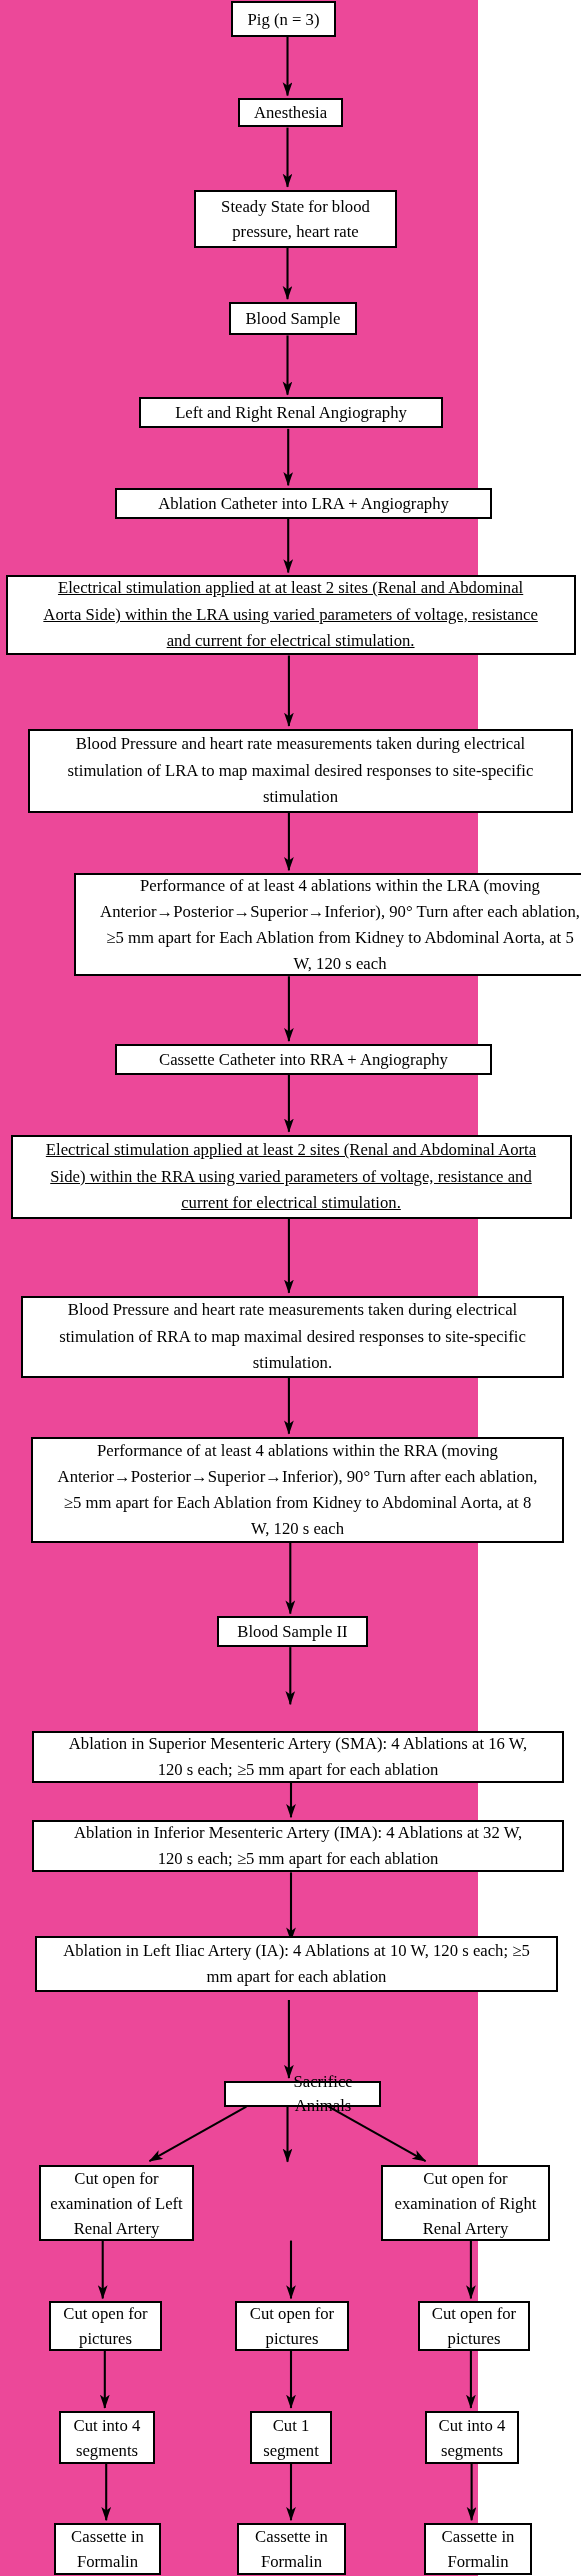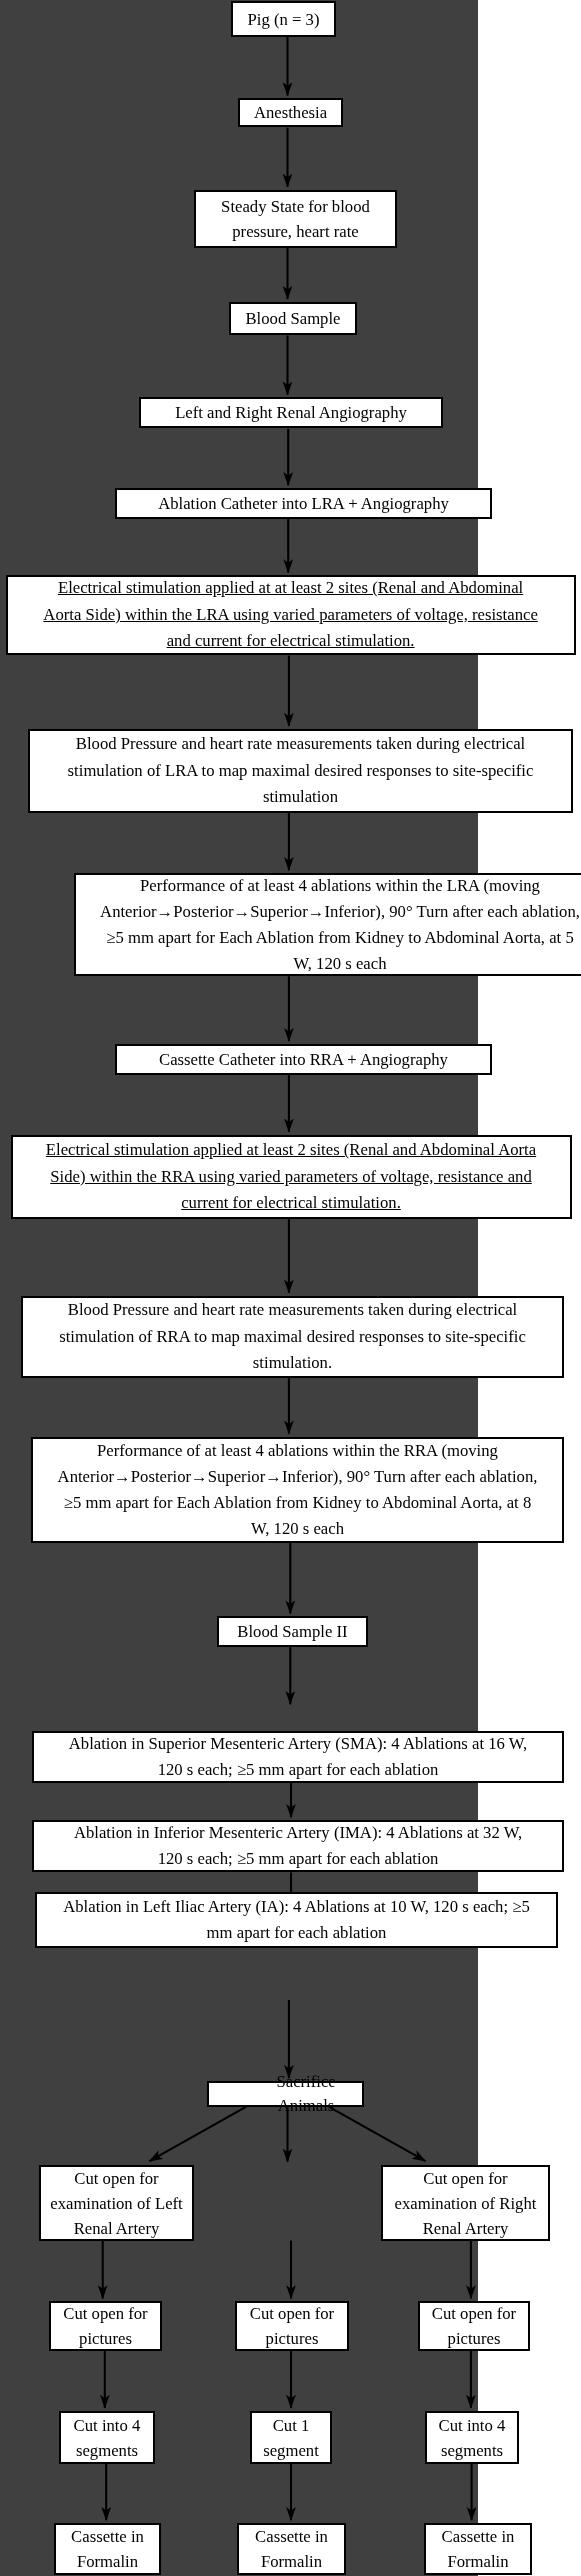--- a/index.html
+++ b/index.html
@@ -1,19 +1,19 @@
 <!DOCTYPE html>
 <html style="font-size:11px"><head>
 <meta charset="utf-8">
 <style>
   html,body{margin:0;padding:0;background:#ffffff;}
   #canvas{
     position:relative;
     width:478px;height:2576px;
-    background:#404040;
+    background:#ec4899;
     font-family:"Liberation Serif","DejaVu Serif",serif;
     color:#000000;
   }
   #arrow-layer{position:absolute;left:0;top:0;width:582px;height:2576px;}
   .node{
     position:absolute;
     box-sizing:border-box;
     border:2.1px solid #000000;
     background:#ffffff;
     display:flex;
@@ -84,22 +84,22 @@
   <div class="node wide3" style="left:5.6px;top:575px;width:570px;height:80px;">Electrical stimulation applied at at least 2 sites (Renal and Abdominal Aorta Side) within the LRA using varied parameters of voltage, resistance and current for electrical stimulation.</div>
   <div class="node wide3b" style="left:28px;top:729px;width:545px;height:84px;">Blood Pressure and heart rate measurements taken during electrical stimulation of LRA to map maximal desired responses to site-specific stimulation</div>
   <div class="node wide4" style="left:34px;top:873px;width:532px;height:103px;margin-left:40px;">Performance of at least 4 ablations within the LRA (moving Anterior→Posterior→Superior→Inferior), 90° Turn after each ablation, ≥5 mm apart for Each Ablation from Kidney to Abdominal Aorta, at 5 W, 120 s each</div>
   <div class="node" style="left:115px;top:1044px;width:377px;height:31px;">Cassette Catheter into RRA + Angiography</div>
   <div class="node wide3" style="left:10.5px;top:1135px;width:561px;height:84px;">Electrical stimulation applied at least 2 sites (Renal and Abdominal Aorta Side) within the RRA using varied parameters of voltage, resistance and current for electrical stimulation.</div>
   <div class="node wide3b" style="left:21px;top:1296px;width:543px;height:82px;">Blood Pressure and heart rate measurements taken during electrical stimulation of RRA to map maximal desired responses to site-specific stimulation.</div>
   <div class="node wide4" style="left:31px;top:1437px;width:533px;height:106px;">Performance of at least 4 ablations within the RRA (moving Anterior→Posterior→Superior→Inferior), 90° Turn after each ablation, ≥5 mm apart for Each Ablation from Kidney to Abdominal Aorta, at 8 W, 120 s each</div>
   <div class="node" style="left:217px;top:1616px;width:151px;height:31px;">Blood Sample II</div>
   <div class="node wide2" style="left:32px;top:1707px;width:532px;height:52px;margin-top:24px;">Ablation in Superior Mesenteric Artery (SMA): 4 Ablations at 16 W, 120 s each; ≥5 mm apart for each ablation</div>
   <div class="node wide2" style="left:32px;top:1820px;width:532px;height:52px;">Ablation in Inferior Mesenteric Artery (IMA): 4 Ablations at 32 W, 120 s each; ≥5 mm apart for each ablation</div>
-  <div class="node wide2i" style="left:35px;top:1892px;width:523px;height:56px;">Ablation in Left Iliac Artery (IA): 4 Ablations at 10 W, 120 s each; ≥5 mm apart for each ablation</div>
-  <div class="node small" style="left:207px;top:2081px;width:157px;height:26px;padding-left:44px;">Sacrifice Animals</div>
+  <div class="node wide2i" style="left:35px;top:1936px;width:523px;height:56px;">Ablation in Left Iliac Artery (IA): 4 Ablations at 10 W, 120 s each; ≥5 mm apart for each ablation</div>
+  <div class="node small" style="left:224px;top:2081px;width:157px;height:26px;padding-left:44px;">Sacrifice Animals</div>
 
   <div class="node" style="left:39px;top:2165px;width:155px;height:76px;">Cut open for examination of Left Renal Artery</div>
   <div class="node" style="left:381px;top:2165px;width:169px;height:76px;">Cut open for examination of Right Renal Artery</div>
 
   <div class="node" style="left:49px;top:2301px;width:113px;height:50px;">Cut open for pictures</div>
   <div class="node" style="left:235px;top:2301px;width:114px;height:50px;">Cut open for pictures</div>
   <div class="node" style="left:418px;top:2301px;width:112px;height:50px;">Cut open for pictures</div>
 
   <div class="node" style="left:59px;top:2411px;width:96px;height:53px;">Cut into 4 segments</div>
   <div class="node" style="left:250px;top:2411px;width:82px;height:53px;">Cut 1 segment</div>

